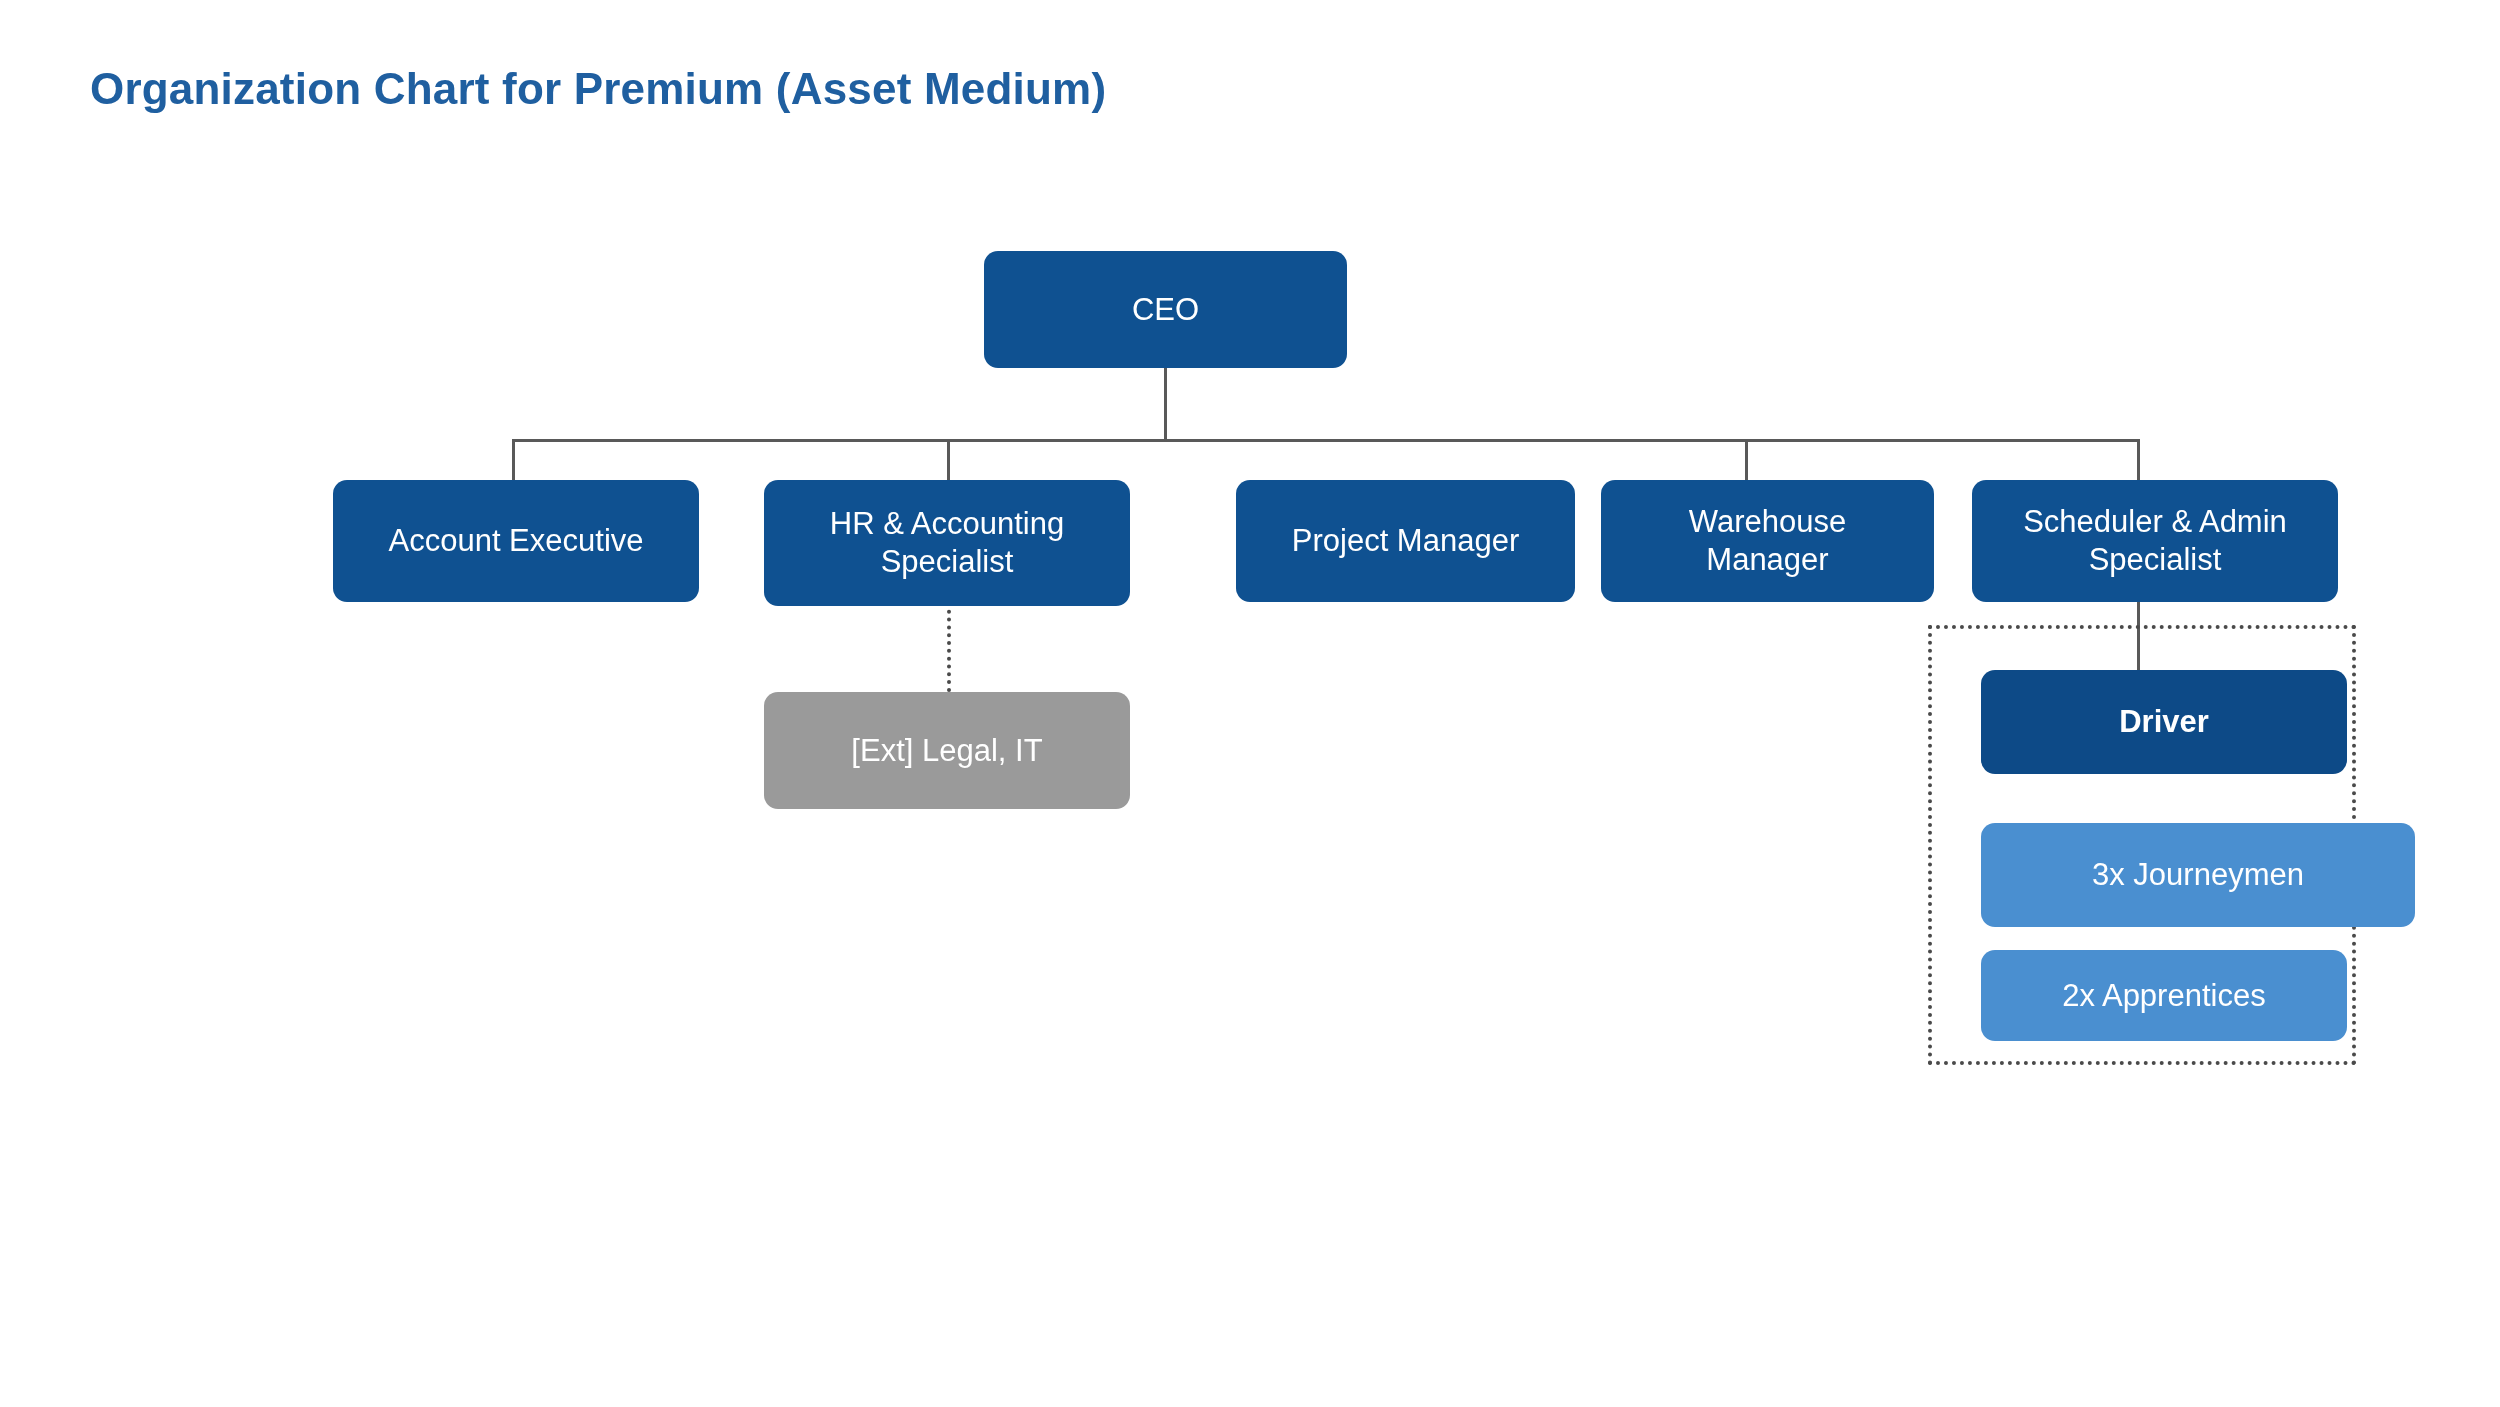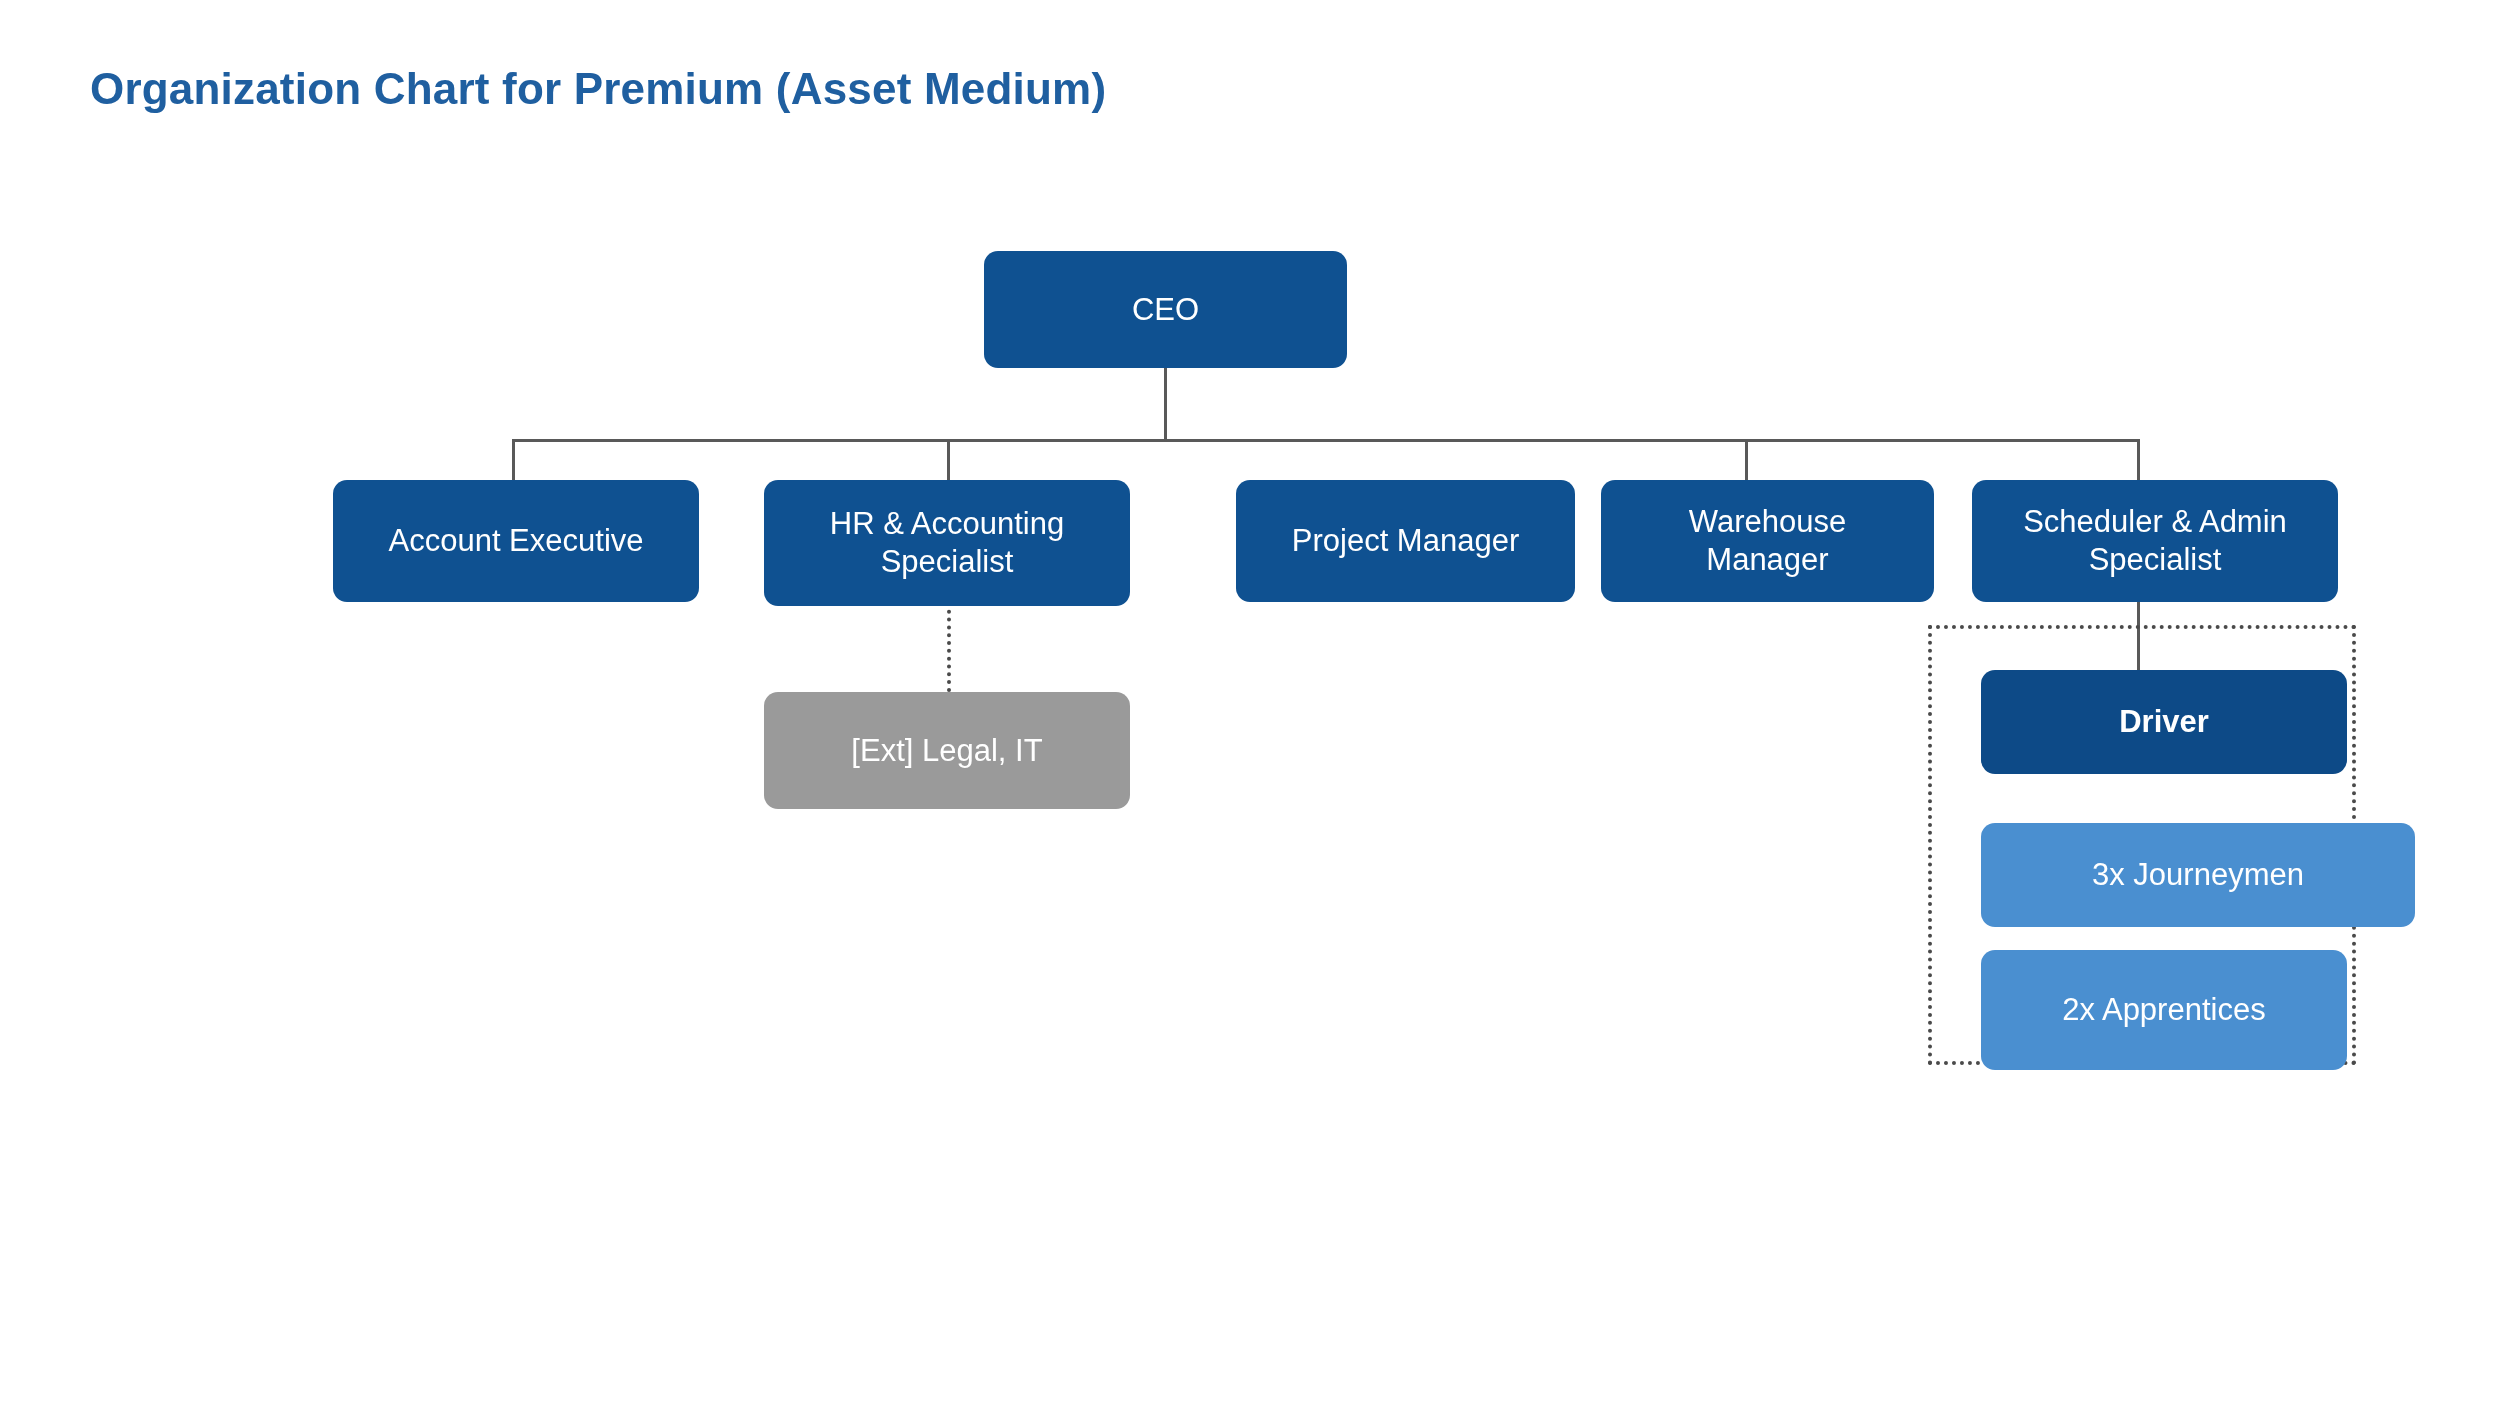--- a/index.html
+++ b/index.html
@@ -117,15 +117,15 @@
 
   <div class="node dark" style="left:1972px; top:480px; width:366px; height:122px;">Scheduler &amp; Admin
 Specialist</div>
 
   <div class="node gray" style="left:764px; top:692px; width:366px; height:117px;">[Ext] Legal, IT</div>
 
   <div class="node darker" style="left:1981px; top:670px; width:366px; height:104px;font-weight:bold;">Driver</div>
 
   <div class="node light" style="left:1981px; top:823px; width:434px; height:104px;">3x Journeymen</div>
 
-  <div class="node light" style="left:1981px; top:950px; width:366px; height:120px;">2x Apprentices</div>
+  <div class="node light" style="left:1981px; top:950px; width:366px; height:91px;">2x Apprentices</div>
 
 </div>
 
 </body></html>

